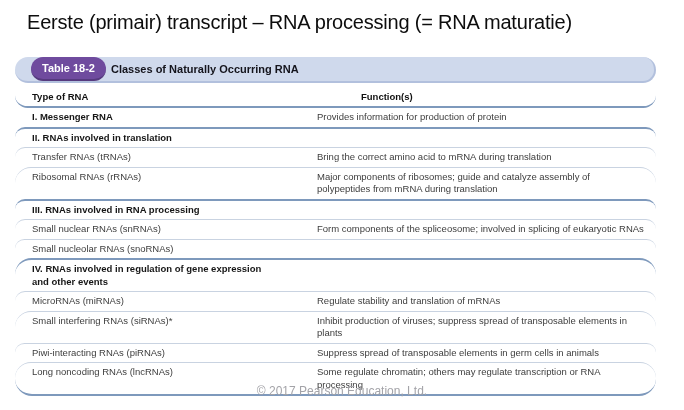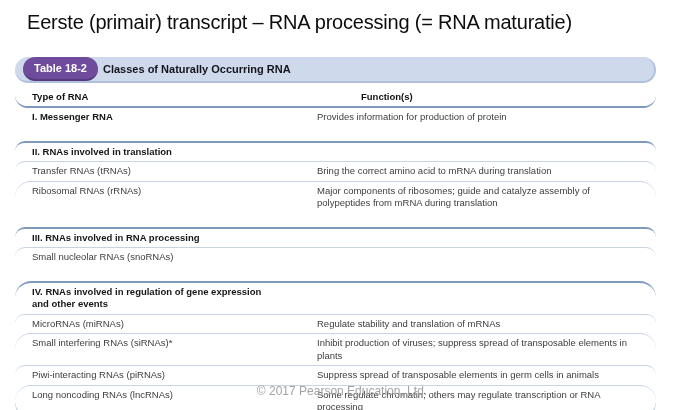--- a/index.html
+++ b/index.html
@@ -24,21 +24,21 @@
   }
 
   .header-bar {
     display: flex; align-items: stretch;
     height: 26px;
     background: var(--bar-bg, #cfd9ec);
     border-bottom: 2px solid var(--bar-edge, #b2c0dd);
     border-right: 2px solid var(--bar-edge, #b2c0dd);
   }
   .badge {
-    margin-left: 8px;
+    margin-left: 16px;
     background: var(--badge-bg, #6f4b9e);
     border-bottom: 2px solid var(--badge-edge, #563a7e);
     color: #ffffff;
     font-weight: bold; font-size: 11px;
     display: flex; align-items: center;
     padding: 0 11px;
     white-space: nowrap;
   }
   .bar-caption {
     display: flex; align-items: center;
@@ -51,21 +51,21 @@
     display: flex;
     padding: 8px 0 4px 0;
     border-bottom: 2px solid var(--rule-dark, #7e99bc);
     gap: 44px;
   }
   .thead .h1 { width: 302px; padding-left: 17px; font-weight: bold; font-size: 9.5px; color: #111; }
   .thead .h2 { flex: 1; font-weight: bold; font-size: 9.5px; color: #111; }
 
   .row { display: flex; padding: 3px 0; }
   .row.rule-light { border-top: 1px solid var(--rule-light, #c9d3e1); }
-  .row.rule-dark  { border-top: 2px solid var(--rule-dark, #7e99bc); margin-top: 14px; }
+  .row.rule-dark  { border-top: 2px solid var(--rule-dark, #7e99bc); }
   .rows { border-bottom: 2px solid var(--rule-dark, #7e99bc); }
 
   .c1 {
     width: 302px; padding-left: 17px;
     font-size: 9.5px; line-height: 12.5px; color: #3d3d3d;
     white-space: pre-line;
   }
   .c2 {
     flex: 1; padding-right: 4px;
     font-size: 9.5px; line-height: 12.5px; color: #3d3d3d;
@@ -131,20 +131,24 @@
       <div class="row rule-light">
         <div class="c1">Ribosomal RNAs (rRNAs)</div>
         <div class="c2">Major components of ribosomes; guide and catalyze assembly of
 polypeptides from mRNA during translation</div>
       </div>
 
       <div class="row section rule-dark">
         <div class="c1">III. RNAs involved in RNA processing</div>
       </div>
 
+      <div class="row rule-light">
+        <div class="c1">Small nuclear RNAs (snRNAs)</div>
+        <div class="c2">Form components of the spliceosome; involved in splicing of eukaryotic RNAs</div>
+      </div>
 
       <div class="row rule-light">
         <div class="c1">Small nucleolar RNAs (snoRNAs)</div>
       </div>
 
       <div class="row section rule-dark">
         <div class="c1">IV. RNAs involved in regulation of gene expression
 and other events</div>
       </div>
 

